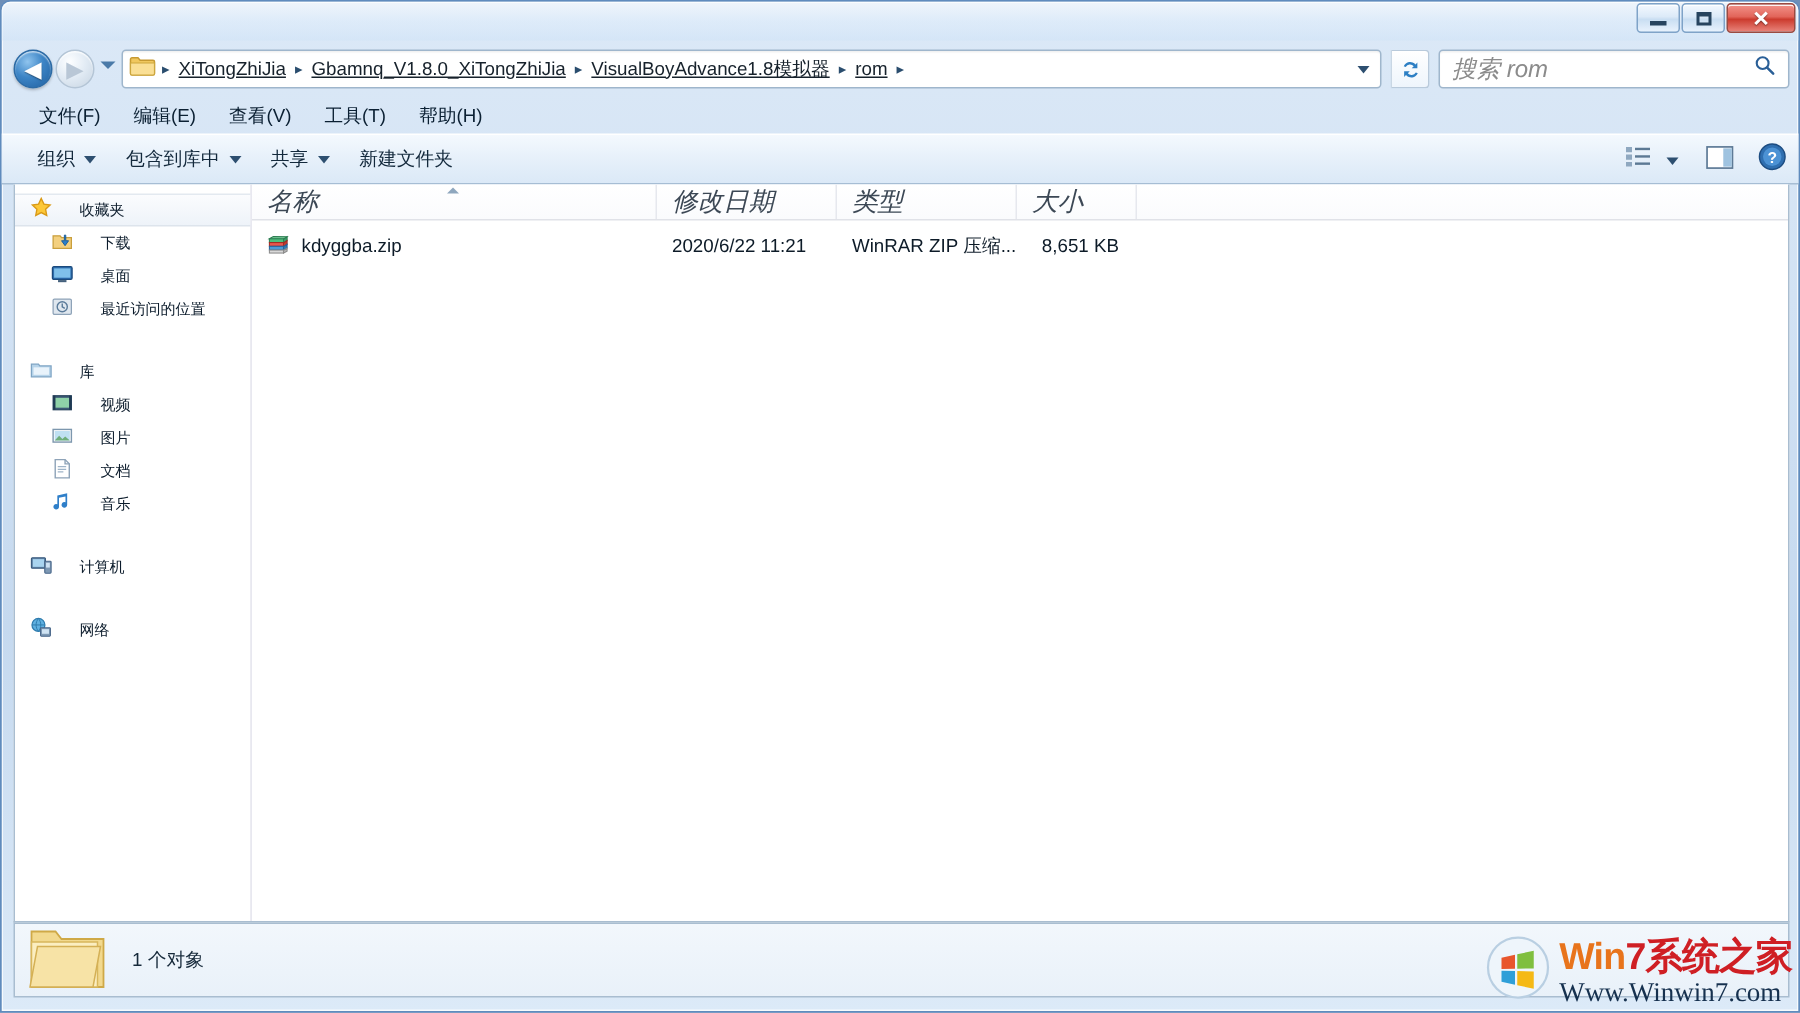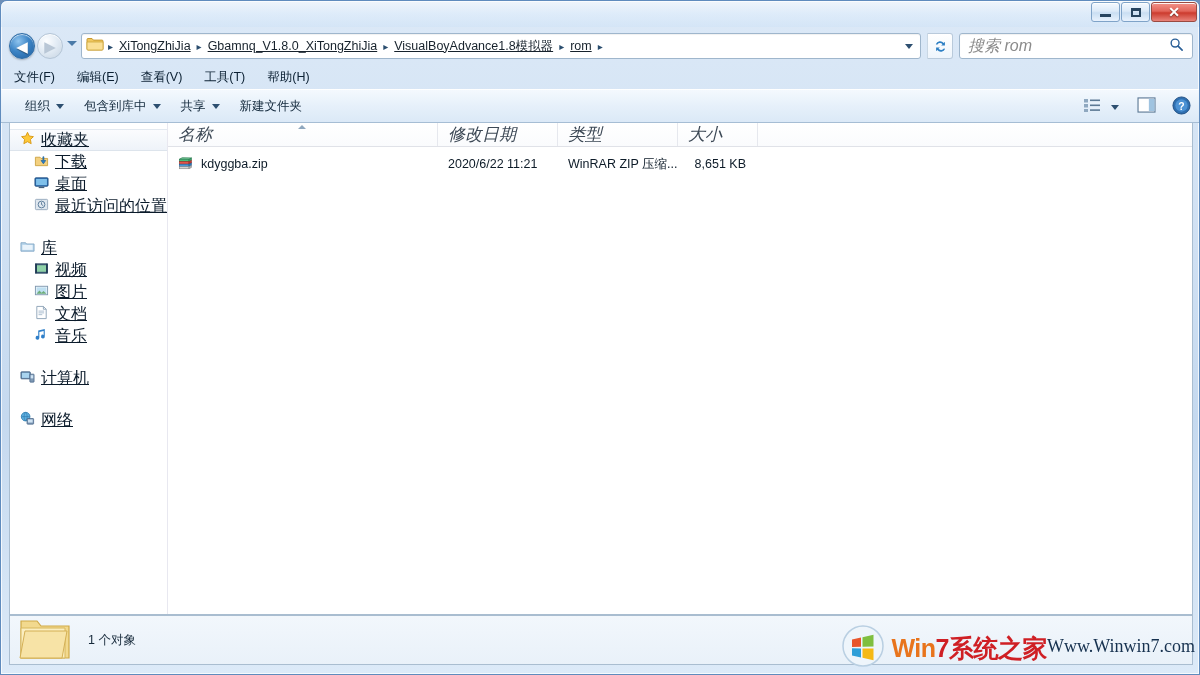--- a/index.html
+++ b/index.html
@@ -105,21 +105,21 @@
     position: absolute; left: 958px; top: 4px; width: 234px; height: 26px;
     background: #ffffff; border: 1px solid #9fb6cc; border-radius: 3px;
     display: flex; align-items: center;
     box-shadow: inset 0 1px 1px rgba(0,0,0,.06);
   }
   #searchbox .ph { flex: 1 1 auto; font-size: 16px; color: #8b8b8b; font-style: italic; padding-left: 8px; }
 
   
   #menubar {
     position: absolute; left: 0; top: 64px; width: 1200px; height: 24px;
-    display: flex; align-items: center; padding-left: 4px; gap: 4px;
+    display: flex; align-items: center; padding-left: 16px; gap: 4px;
   }
   .menuitem { font-size: 12.5px; color: #0b2033; padding: 3px 9px; border-radius: 2px; }
 
   
   #cmdbar {
     position: absolute; left: 0; top: 88px; width: 1200px; height: 34px;
     background: linear-gradient(180deg,#f4f9fe 0%,#e6f0fa 50%,#dbe9f7 100%);
     border-top: 1px solid #ffffff;
     border-bottom: 1px solid #a6bdd4;
     display: flex; padding-left: 14px;
@@ -140,21 +140,21 @@
     border-right: 1px solid #e2e2ea;
     padding-top: 6px; position: relative;
   }
   #navpane::after {
     content:""; position:absolute; right:-1px; top:0; width:1px; height:100%;
     background:#e8e8f0;
   }
   .navgroup { margin-bottom: 6px; }
   .navitem {
     display: flex; align-items: center; height: 22px;
-    padding-left: 10px; gap: 6px; font-size: 16px; color: #0b1b2b; text-decoration: underline;
+    padding-left: 10px; gap: 18px; font-size: 10px; color: #0b1b2b;
   }
   .navitem.child { padding-left: 24px; }
   .navitem.selected {
     background: linear-gradient(180deg,#fbfcfe 0%,#eef3f9 100%);
     border-top: 1px solid #e3e9f0; border-bottom: 1px solid #dde4ec;
   }
   .navspacer { height: 14px; }
 
   #filepane { flex: 1 1 auto; position: relative; background:#fff; }
 
@@ -199,21 +199,21 @@
   }
   #status-text { margin-left: 78px; font-size: 12.5px; color: #16293a; }
 
   #bigfolder { position: absolute; left: 16px; top: 610px; width: 56px; height: 52px; }
 
   
   #watermark {
     position: absolute; right: 4px; bottom: 2px;
     display: flex; align-items: center; gap: 6px;
   }
-  #wm-text { display: flex; flex-direction: row; line-height: 1; }
+  #wm-text { display: flex; flex-direction: column; line-height: 1; }
   #wm-title { font-size: 25px; font-weight: bold; letter-spacing: -.5px; }
   #wm-title .o { color: #e8741c; }
   #wm-title .r { color: #cf1f24; }
   #wm-url { font-size: 18px; color: #16314f; font-family: "Liberation Serif", serif; margin-top: 1px; }
 </style>
 </head>
 <body>
 
 <div id="window">
 

